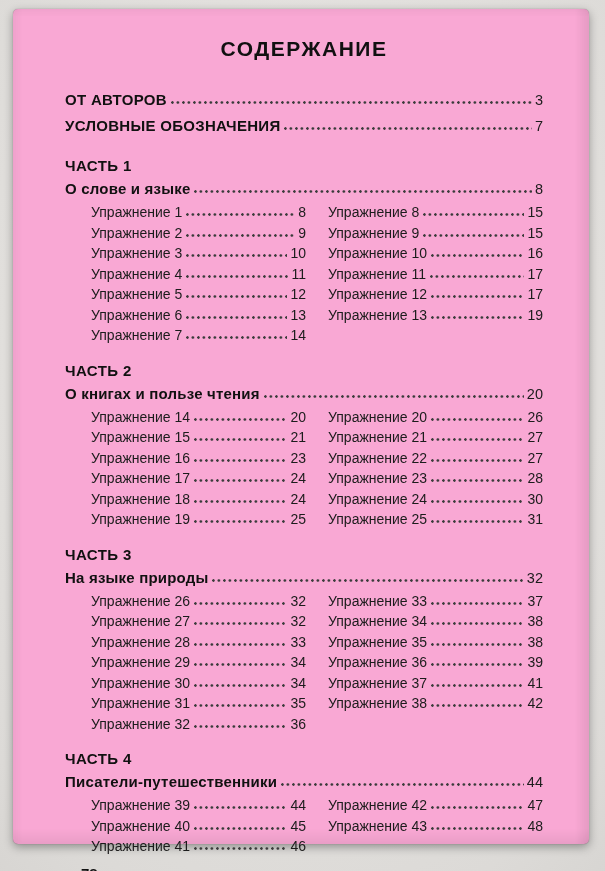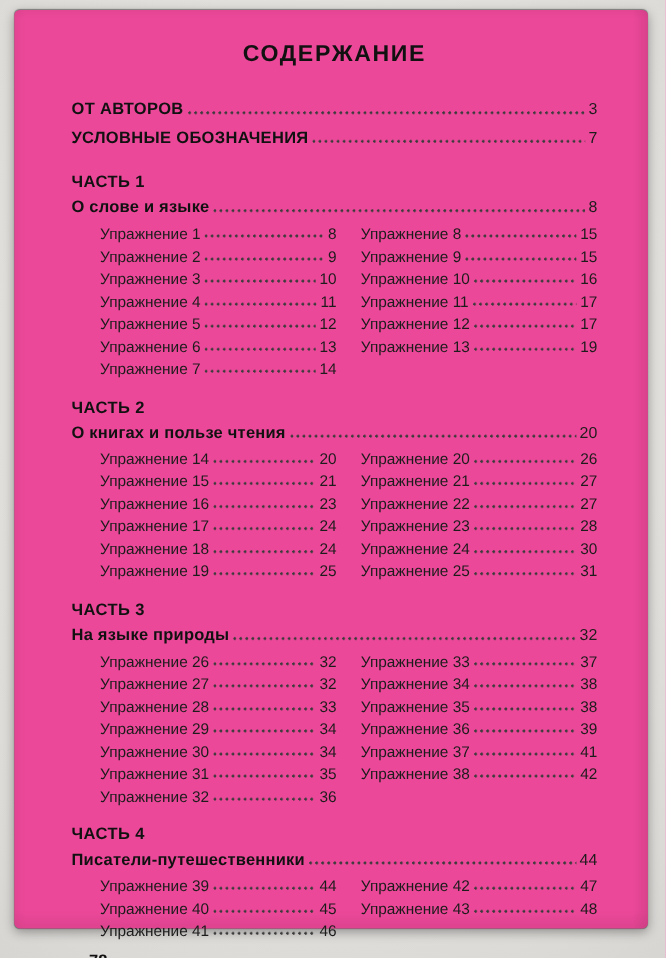--- a/index.html
+++ b/index.html
@@ -7,21 +7,21 @@
     width: 605px;
     height: 871px;
     position: relative;
     overflow: hidden;
     background: radial-gradient(130% 120% at 50% 40%, #eceae7 0%, #dcdad7 55%, #c3c1be 100%);
     font-family: "Liberation Sans", "DejaVu Sans", sans-serif;
   }
   .page {
     position: absolute;
     inset: 9px 16px 27px 13px;
-    background: #ec4899;
+    background: #f9a8d4;
     border-radius: 5px;
     box-shadow: 0 3px 10px rgba(0,0,0,0.35), 0 0 1px rgba(0,0,0,0.4);
     box-sizing: border-box;
     padding: 22px 46px 14px 52px;
     display: flex;
     flex-direction: column;
     color: #1c1c1c;
   }
   .page::after {
     content: "";

